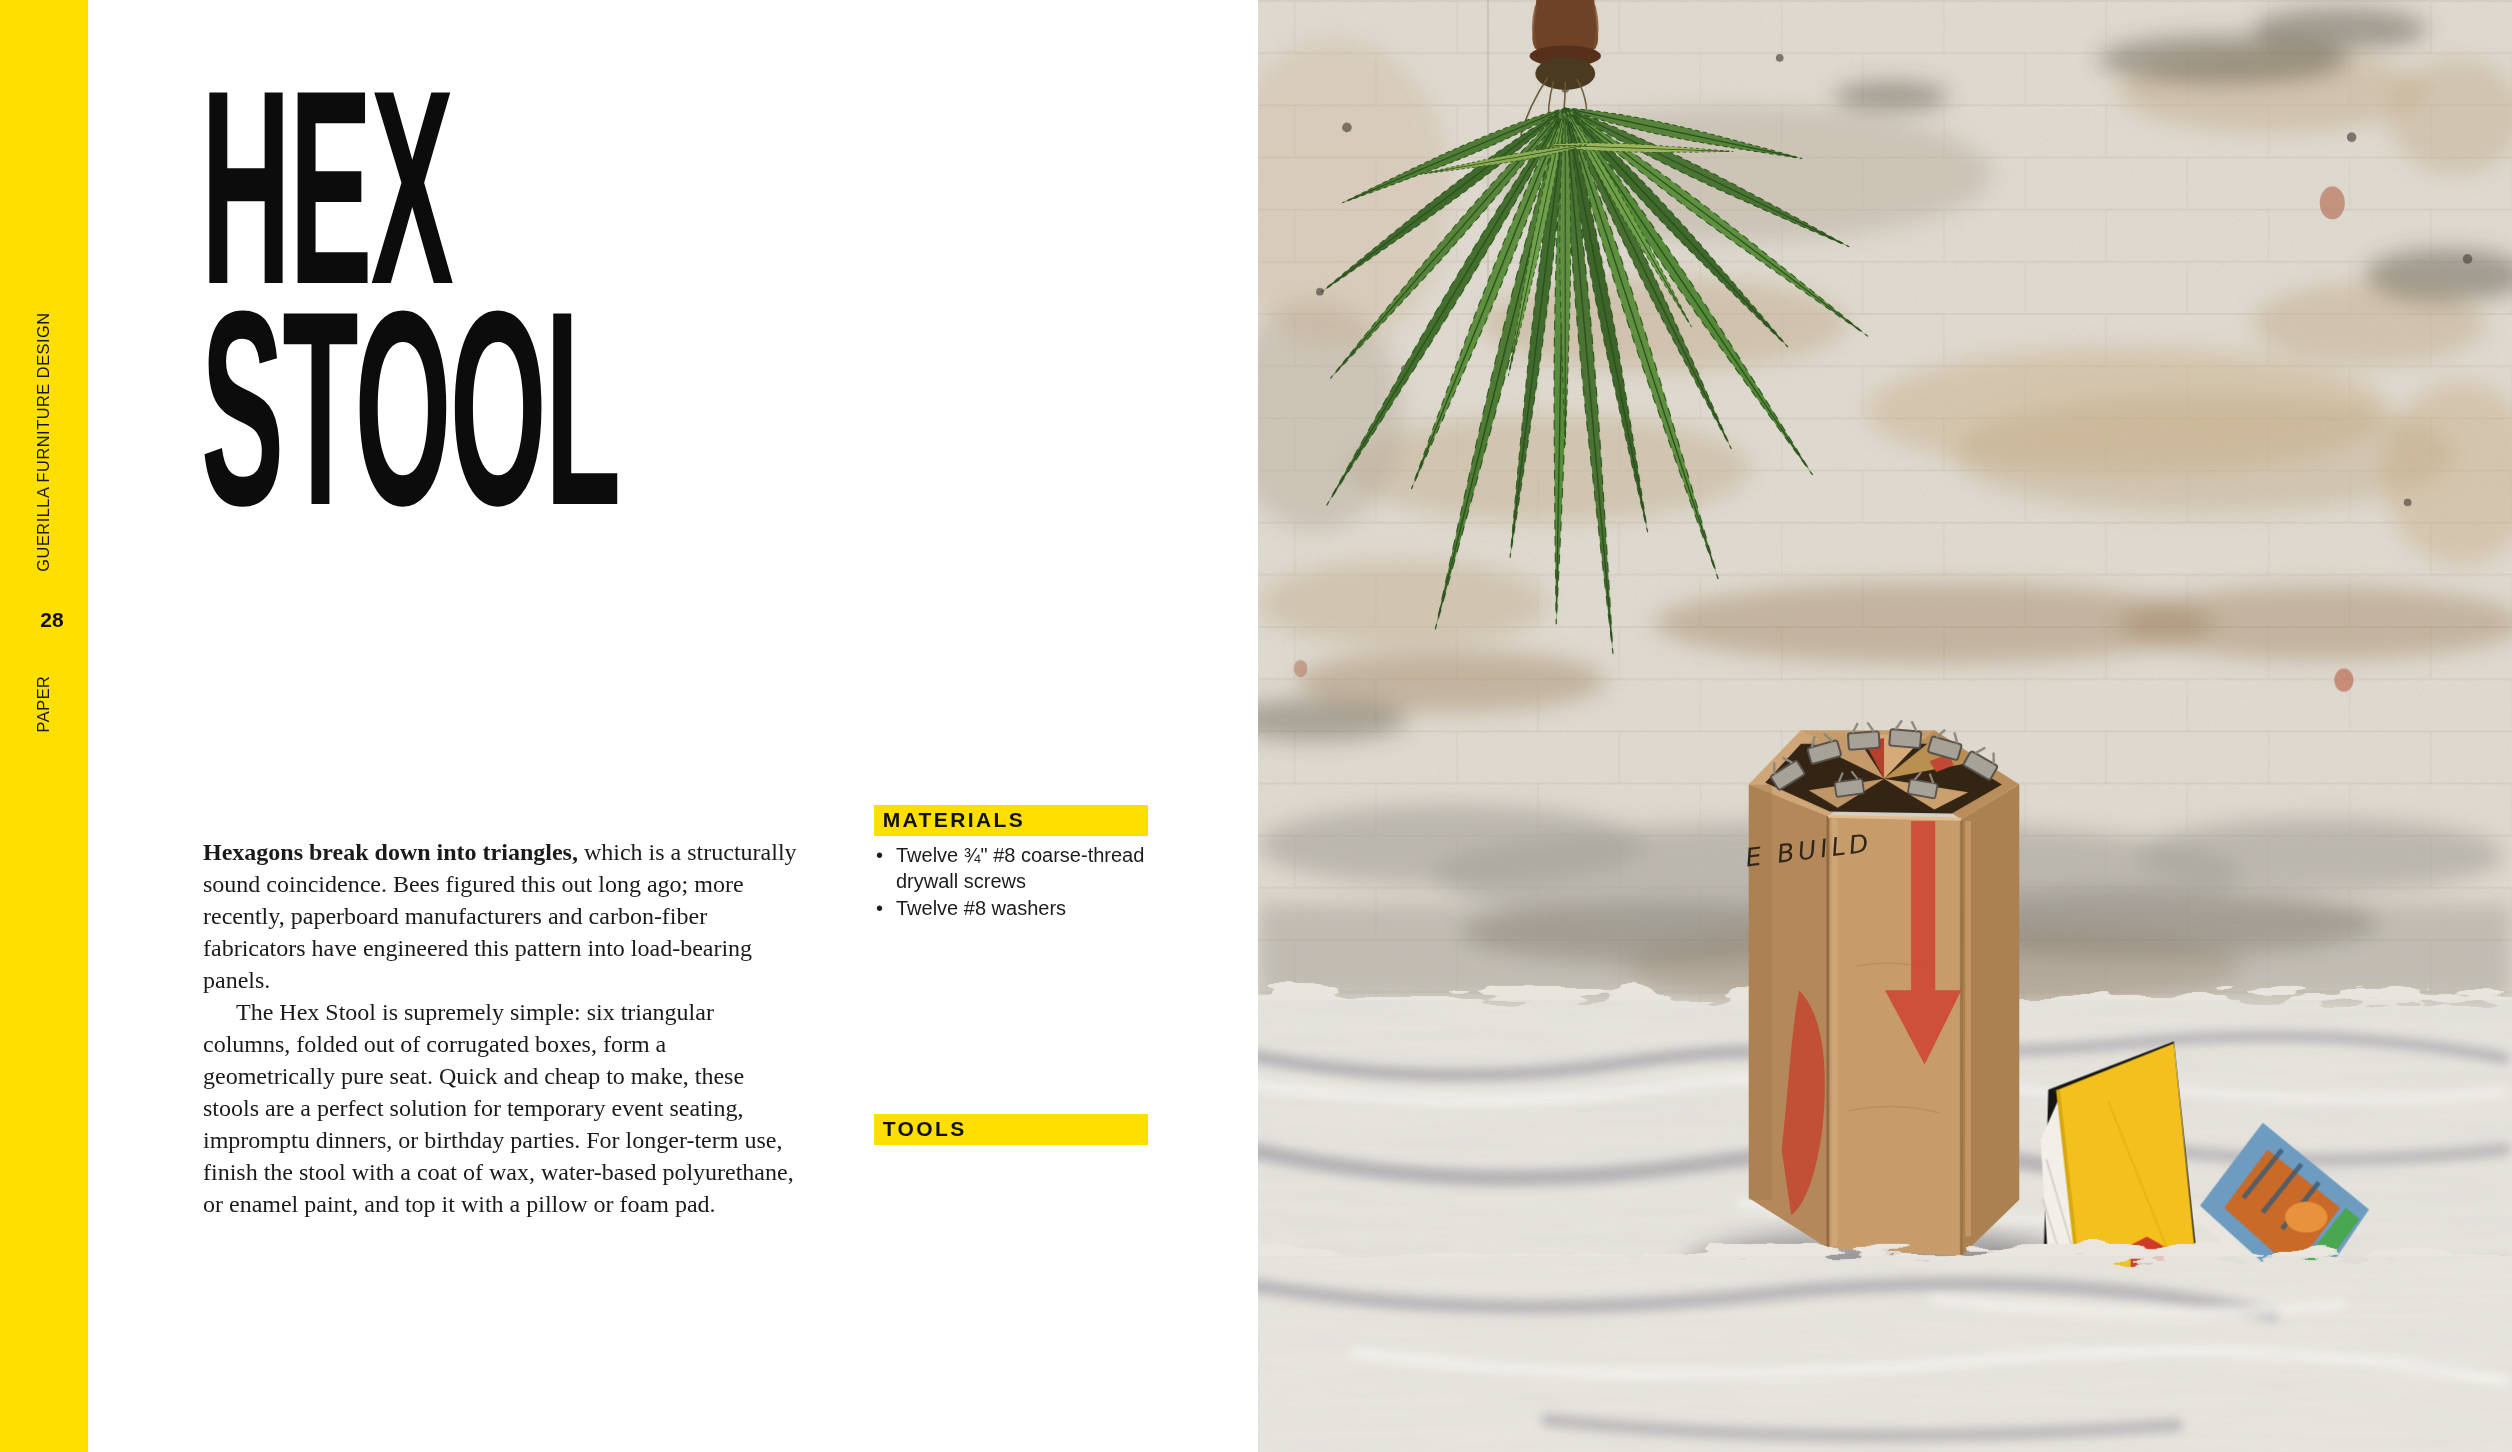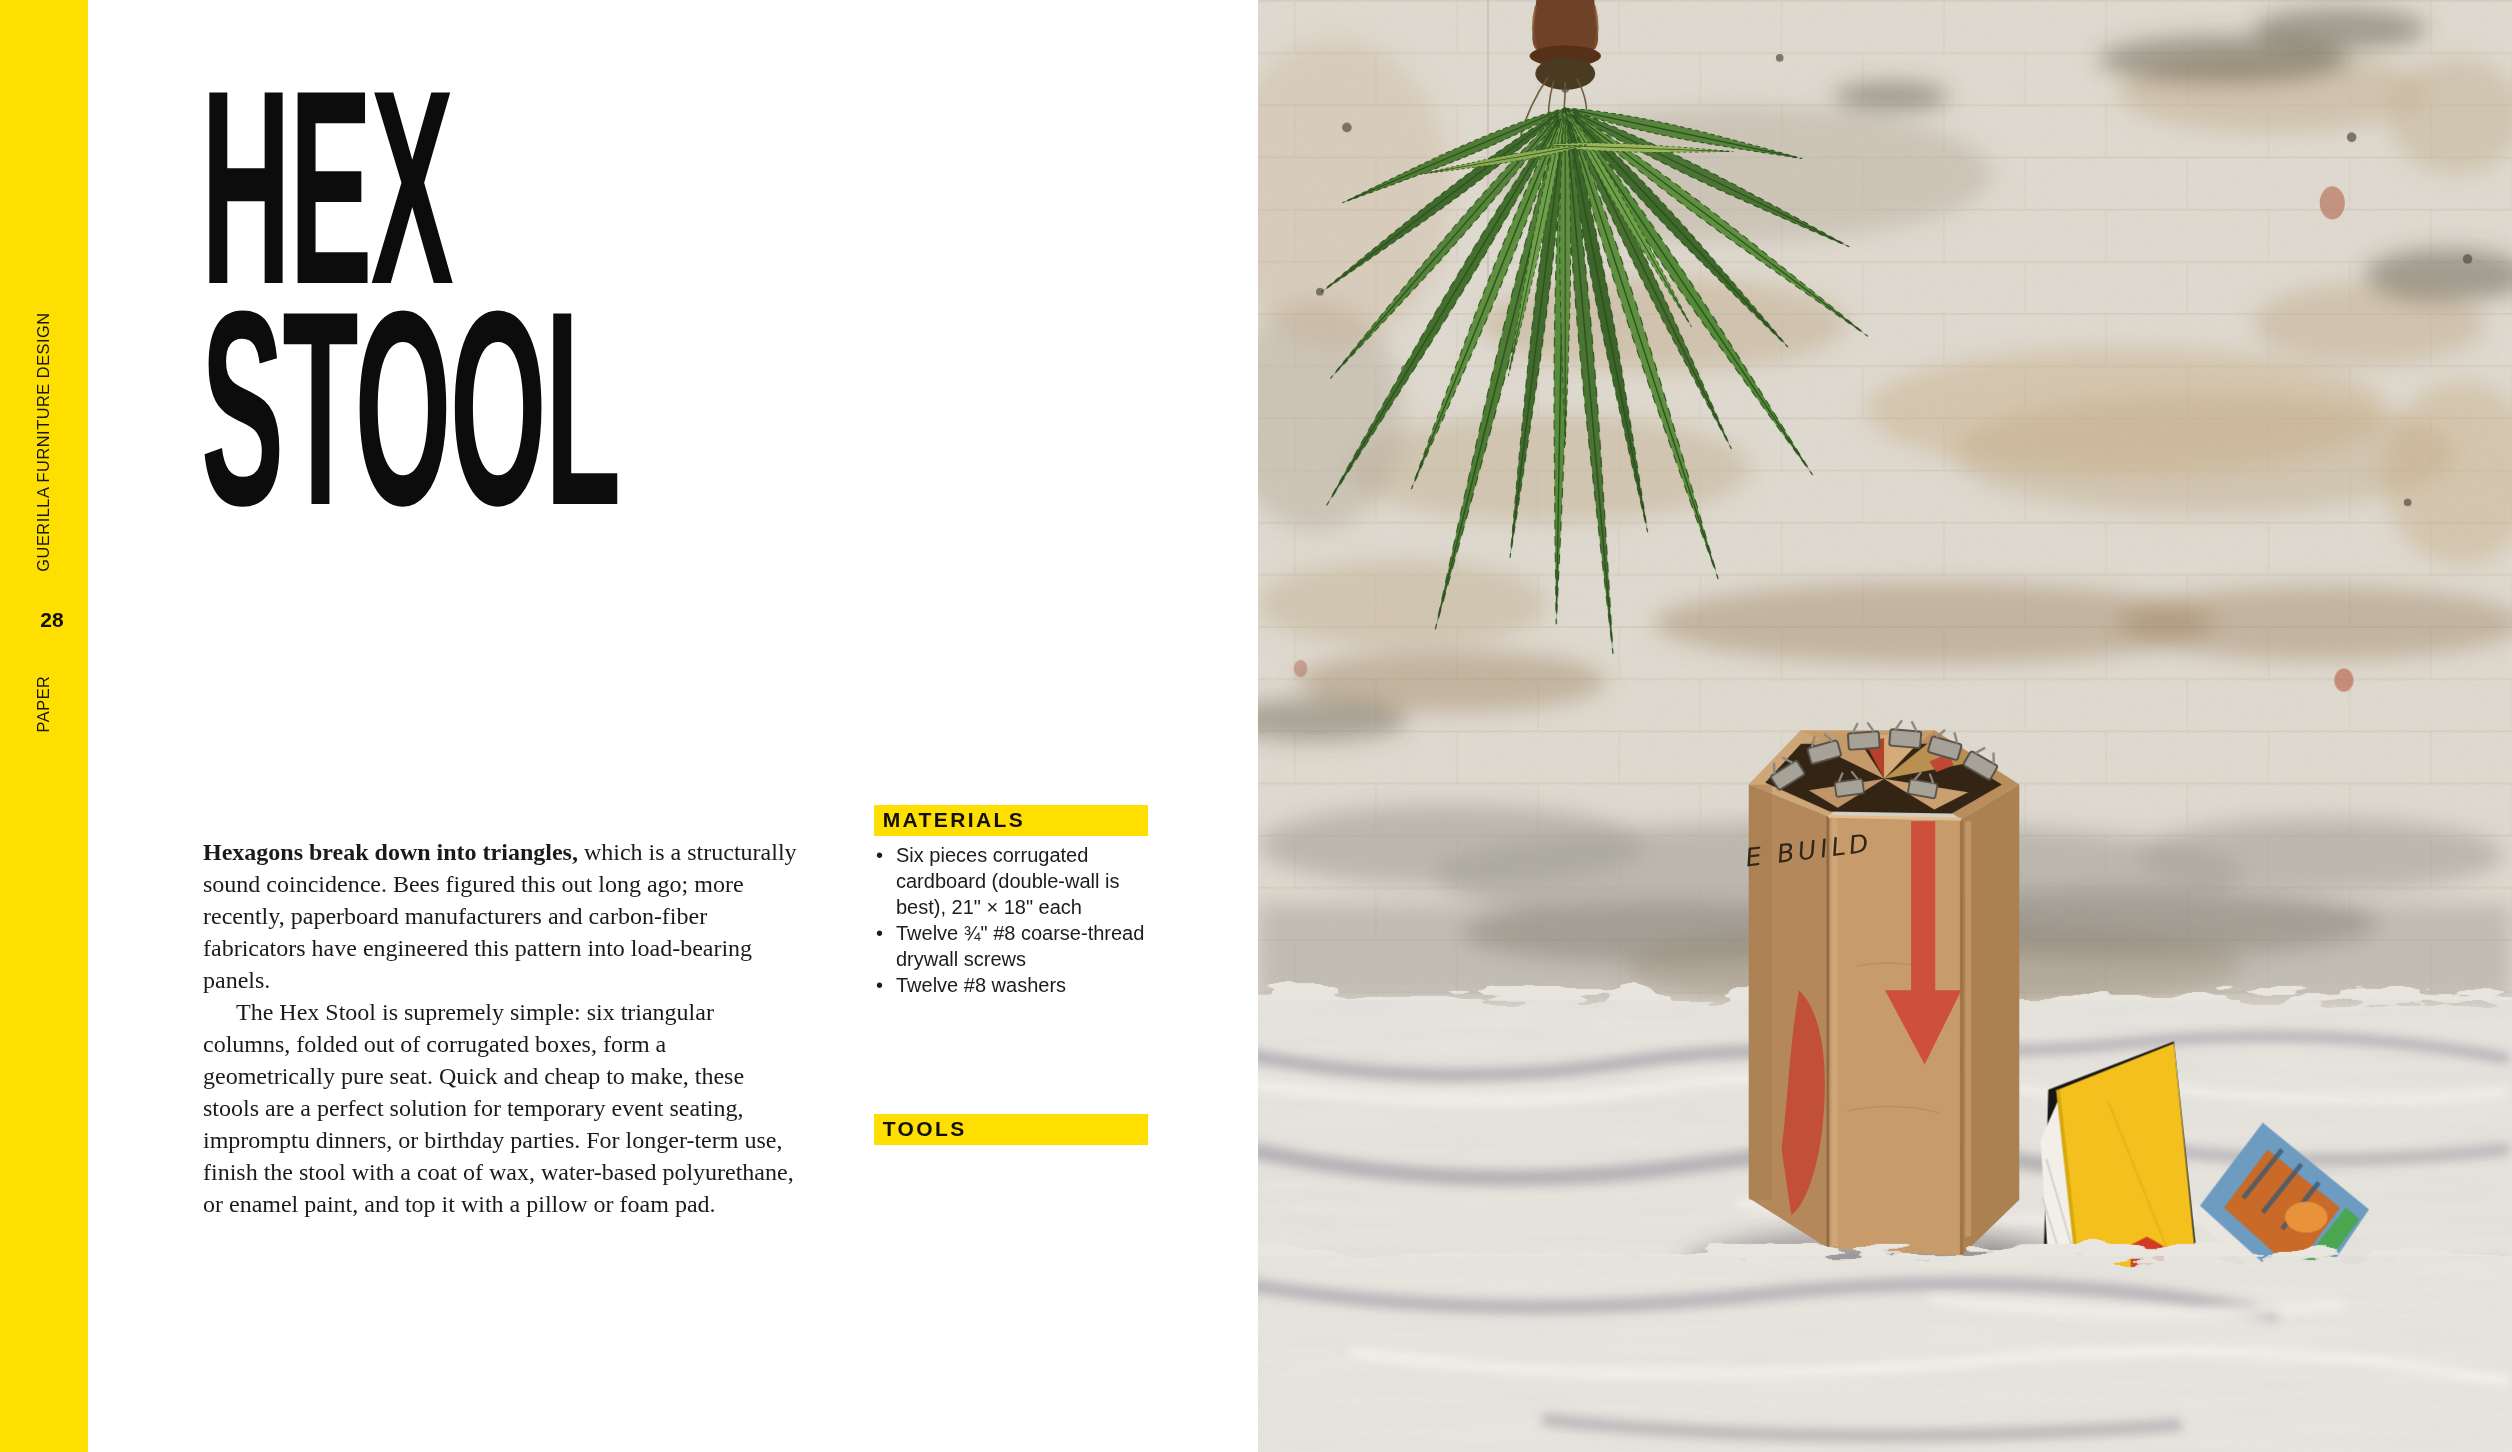--- a/index.html
+++ b/index.html
@@ -50,21 +50,20 @@
 </h1>
 
 <div class="intro">
   <p><b>Hexagons break down into triangles,</b><span> which is a structurally sound coincidence. Bees figured this out long ago; more recently, paperboard manufacturers and carbon-fiber fabricators have engineered this pattern into load-bearing panels.</span></p>
   <p class="p2">The Hex Stool is supremely simple: six triangular columns, folded out of corrugated boxes, form a geometrically pure seat. Quick and cheap to make, these stools are a perfect solution for temporary event seating, impromptu dinners, or birthday parties. For longer-term use, finish the stool with a coat of wax, water-based polyurethane, or enamel paint, and top it with a pillow or foam pad.</p>
 </div>
 
 <div class="speclist m-col">
   <span class="seclabel">MATERIALS</span>
   <ul>
-    <li>Six pieces corrugated cardboard (double-wall is best), 21" × 18" each</li>
     <li>Twelve ¾" #8 coarse-thread drywall screws</li>
     <li>Twelve #8 washers</li>
   </ul>
 </div>
 
 <div class="speclist t-col">
   <span class="seclabel">TOOLS</span>
 </div>
 
 <div class="photo">

